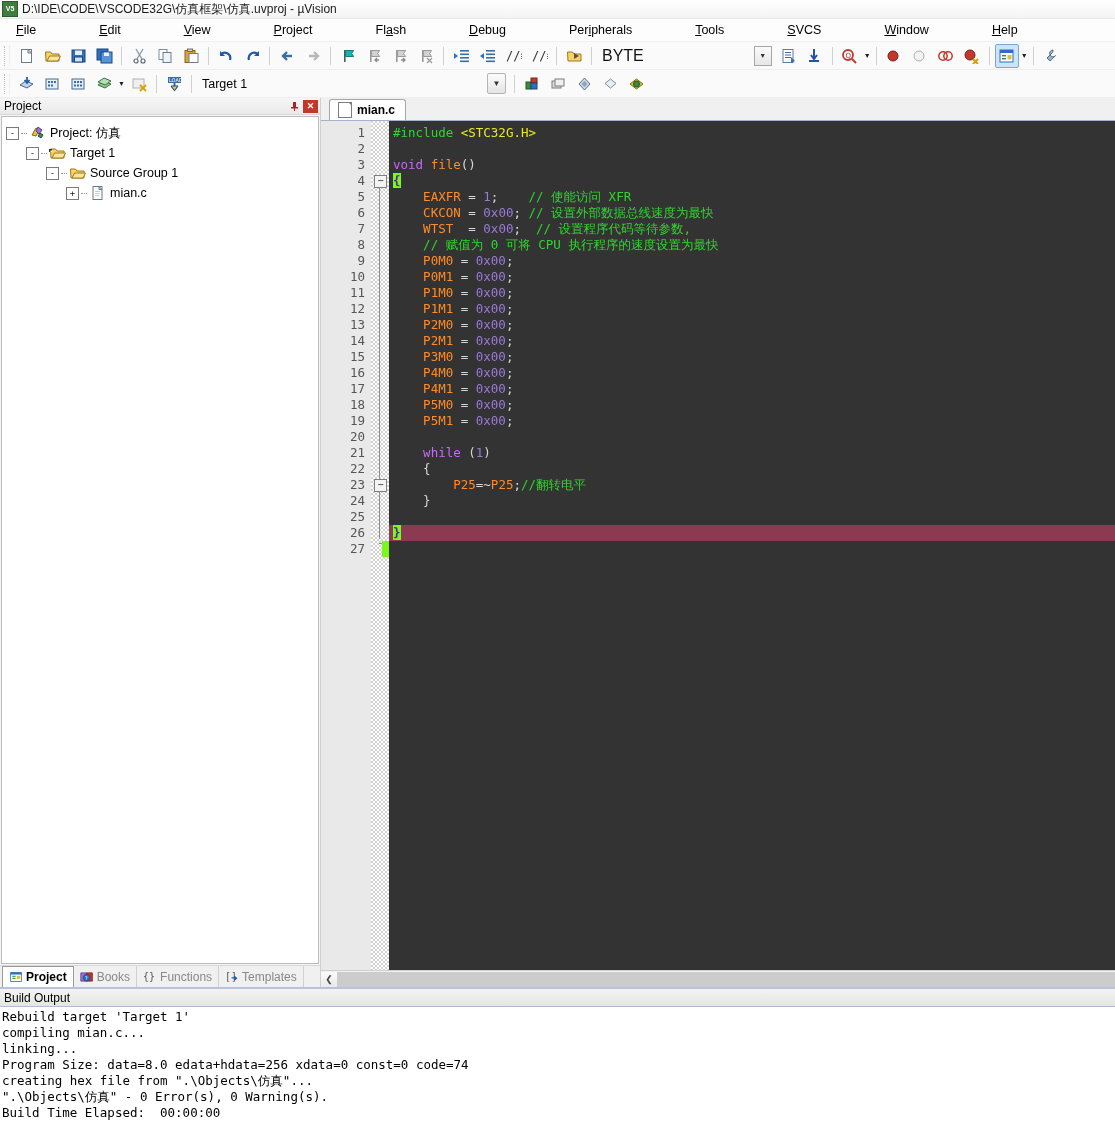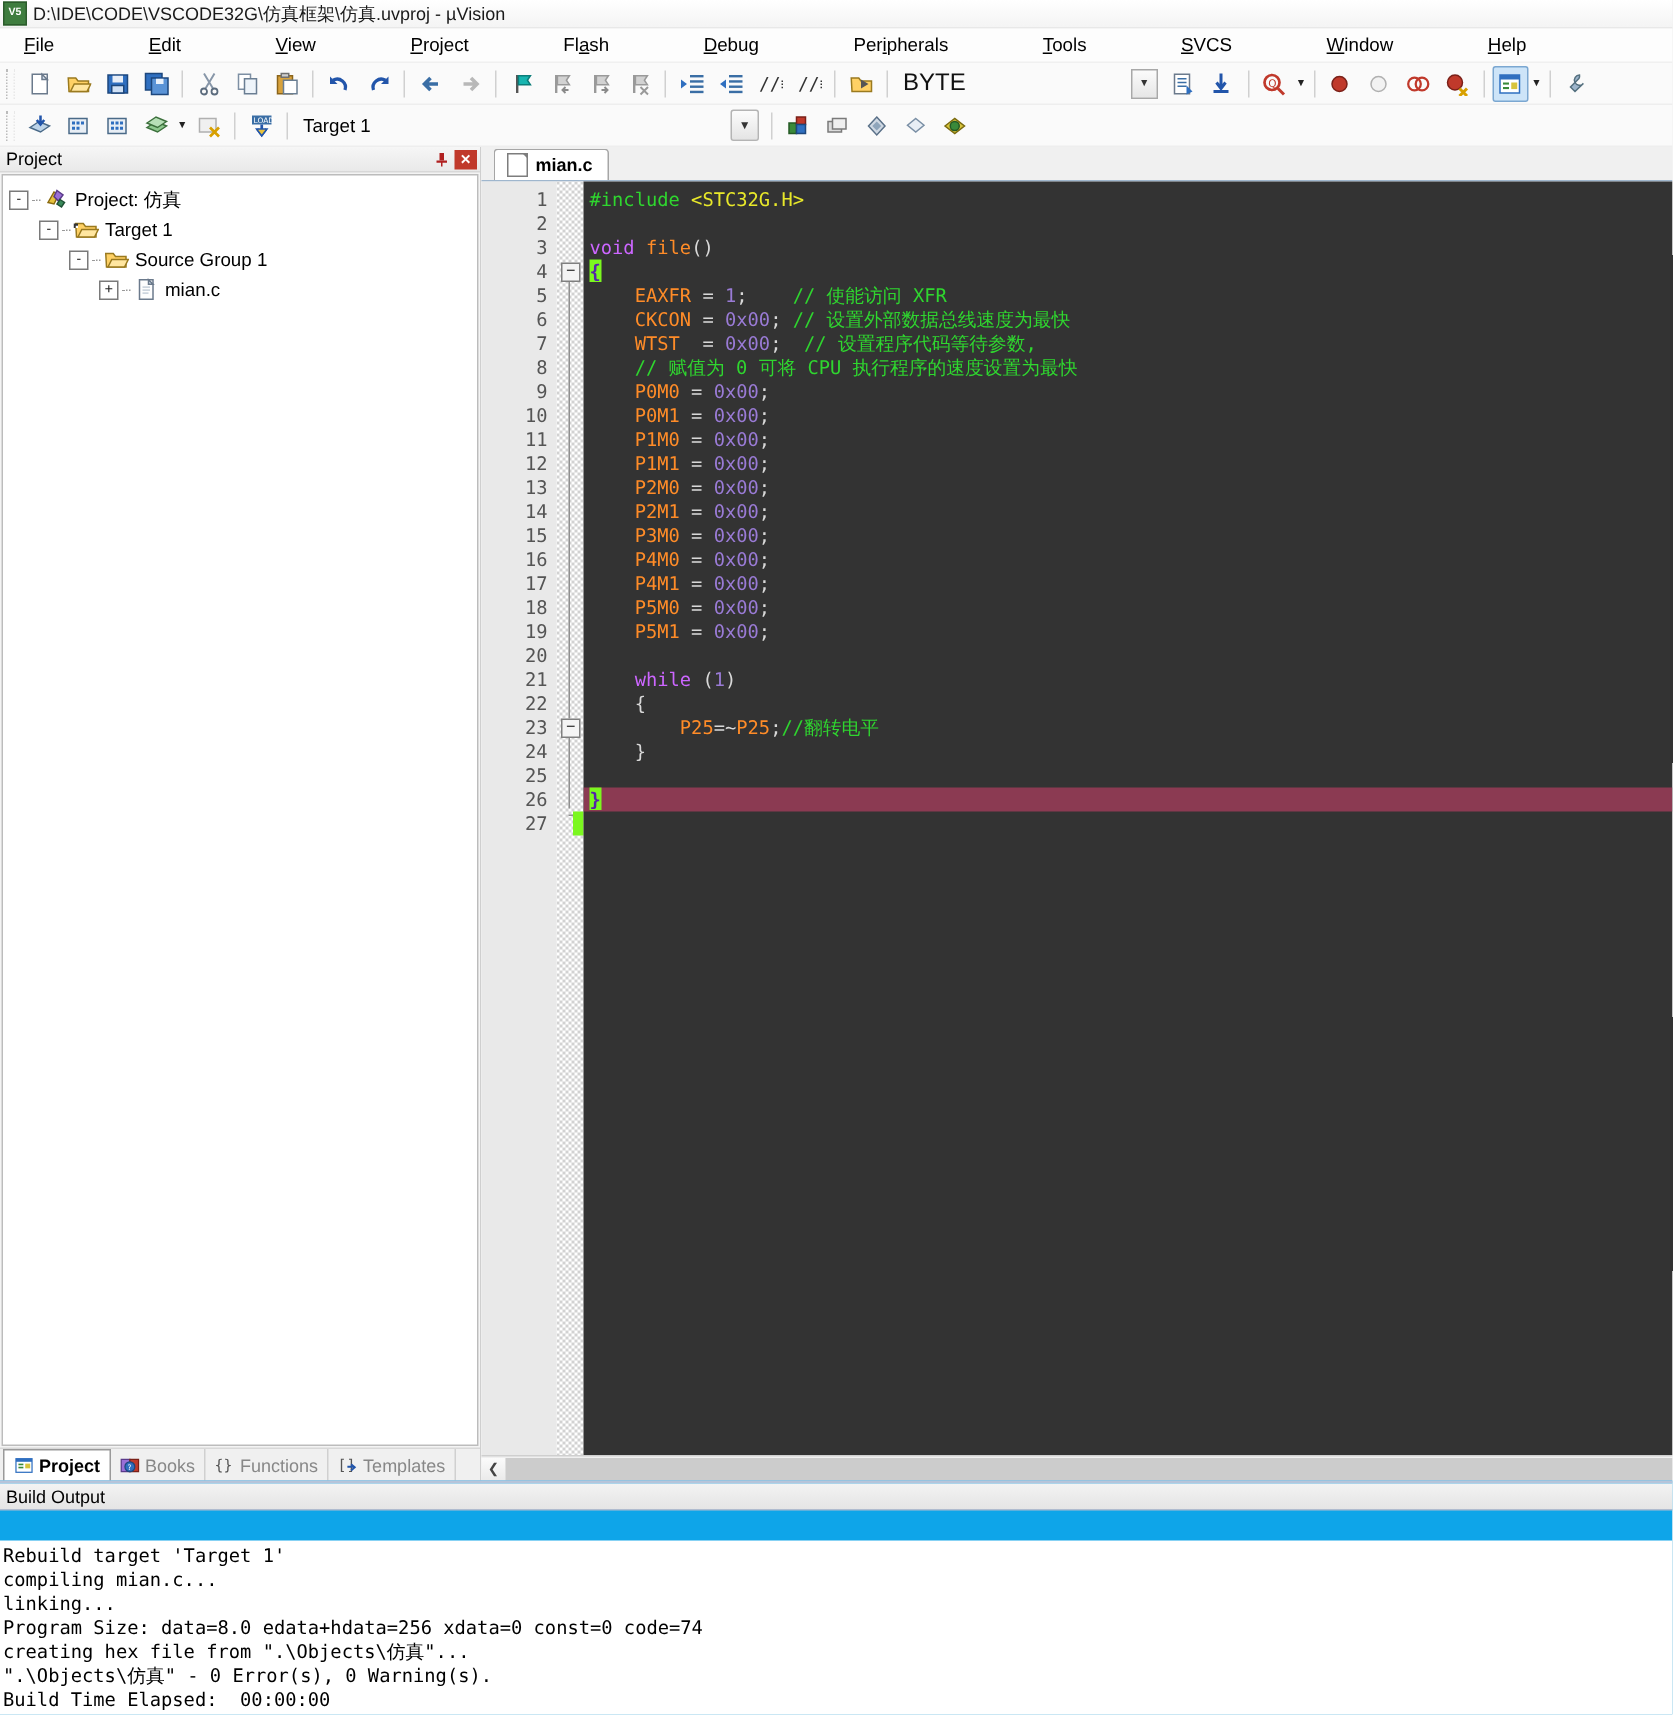--- a/index.html
+++ b/index.html
@@ -252,22 +252,21 @@
     font-size: 9px; color: #444;
     background: linear-gradient(#fbfbfb,#eaeaea);
   }
   .ed-hscroll .track { flex: 1; background: #cccccc; height: 15px; }
 
   
   .buildpane {
     height: 154px;
     border-top: 2px solid #b6c4da;
     display: flex; flex-direction: column;
-    background: #0ea5e9;
-    gap: 20px;
+    background: #a16207;
   }
   .build-title {
     height: 17px;
     background: linear-gradient(#f3f3f3,#e5e5e5);
     display: flex; align-items: center;
     padding-left: 4px;
     font-size: 12px;
     border-bottom: 1px solid #b0bccf;
   }
   .build-body {

